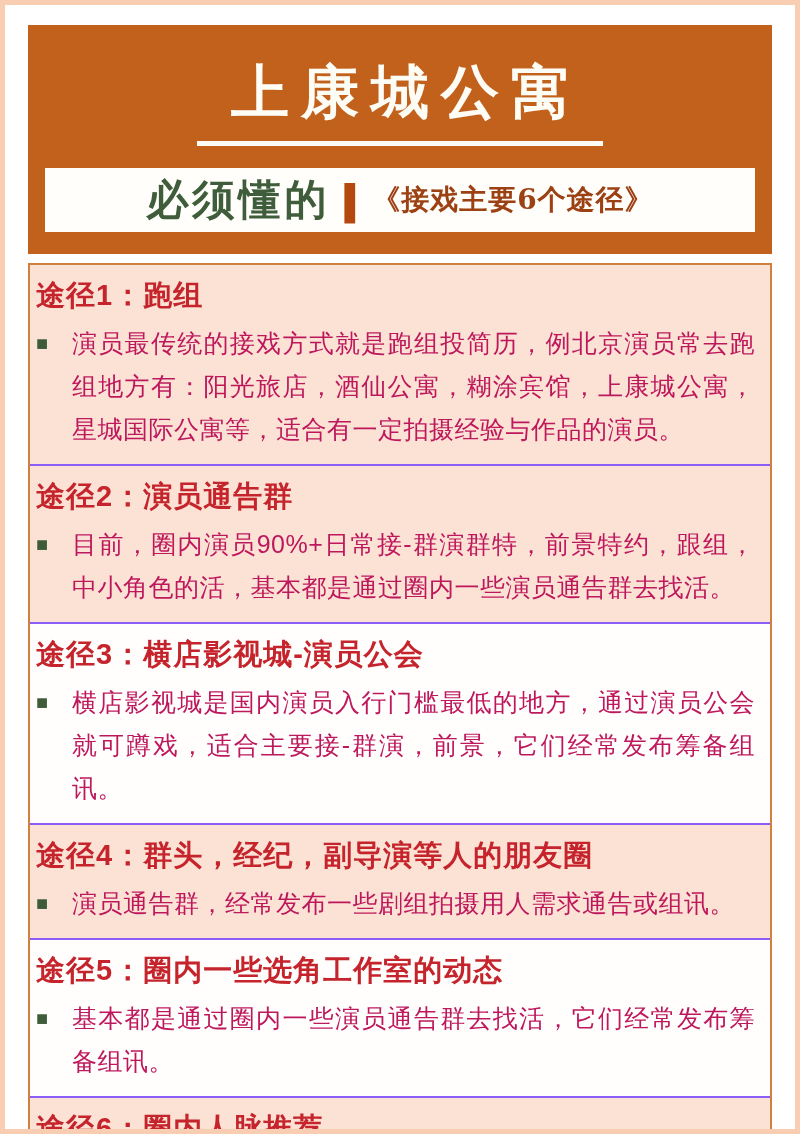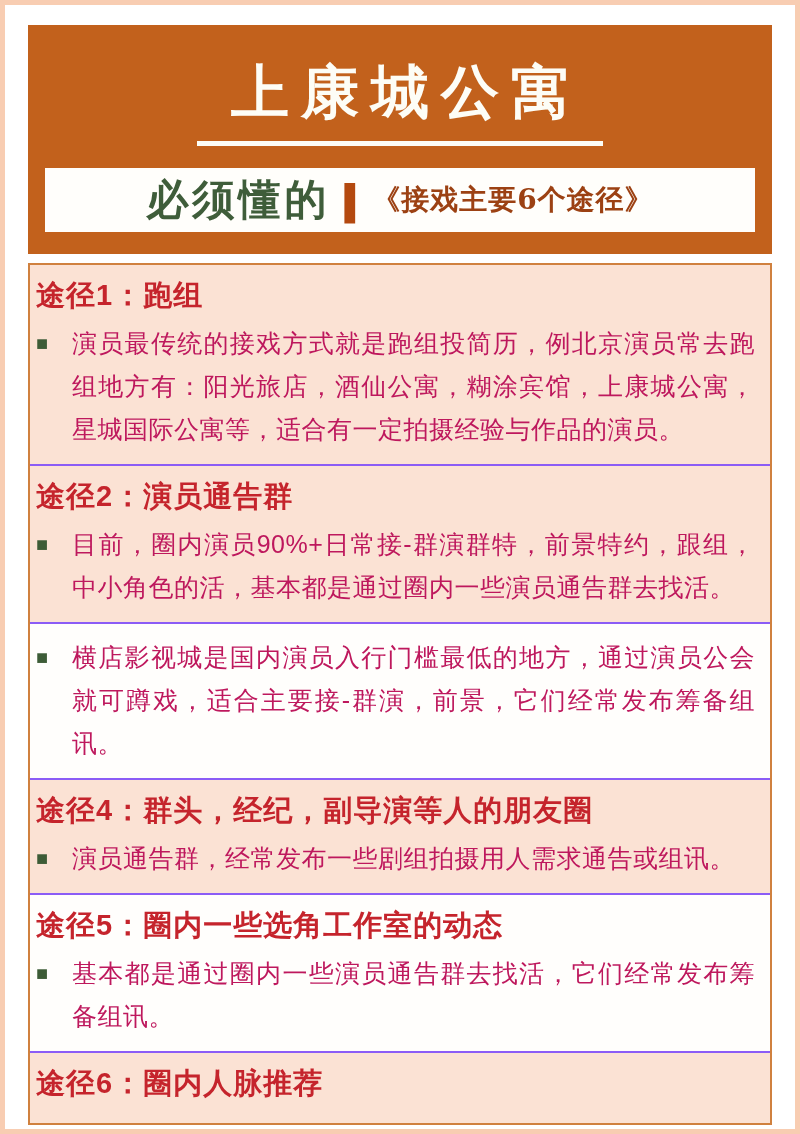--- a/index.html
+++ b/index.html
@@ -129,20 +129,21 @@
 
     <section class="sec sec-pink">
       <h2 class="sec-title">途径2：演员通告群</h2>
       <div class="sec-body">
         <span class="bullet">■</span>
         <p class="body-text">目前，圈内演员90%+日常接-群演群特，前景特约，跟组，中小角色的活，基本都是通过圈内一些演员通告群去找活。</p>
       </div>
     </section>
 
     <section class="sec sec-white">
+      <h2 class="sec-title">途径3：横店影视城-演员公会</h2>
       <div class="sec-body">
         <span class="bullet">■</span>
         <p class="body-text">横店影视城是国内演员入行门槛最低的地方，通过演员公会就可蹲戏，适合主要接-群演，前景，它们经常发布筹备组讯。</p>
       </div>
     </section>
 
     <section class="sec sec-pink">
       <h2 class="sec-title">途径4：群头，经纪，副导演等人的朋友圈</h2>
       <div class="sec-body">
         <span class="bullet">■</span>

